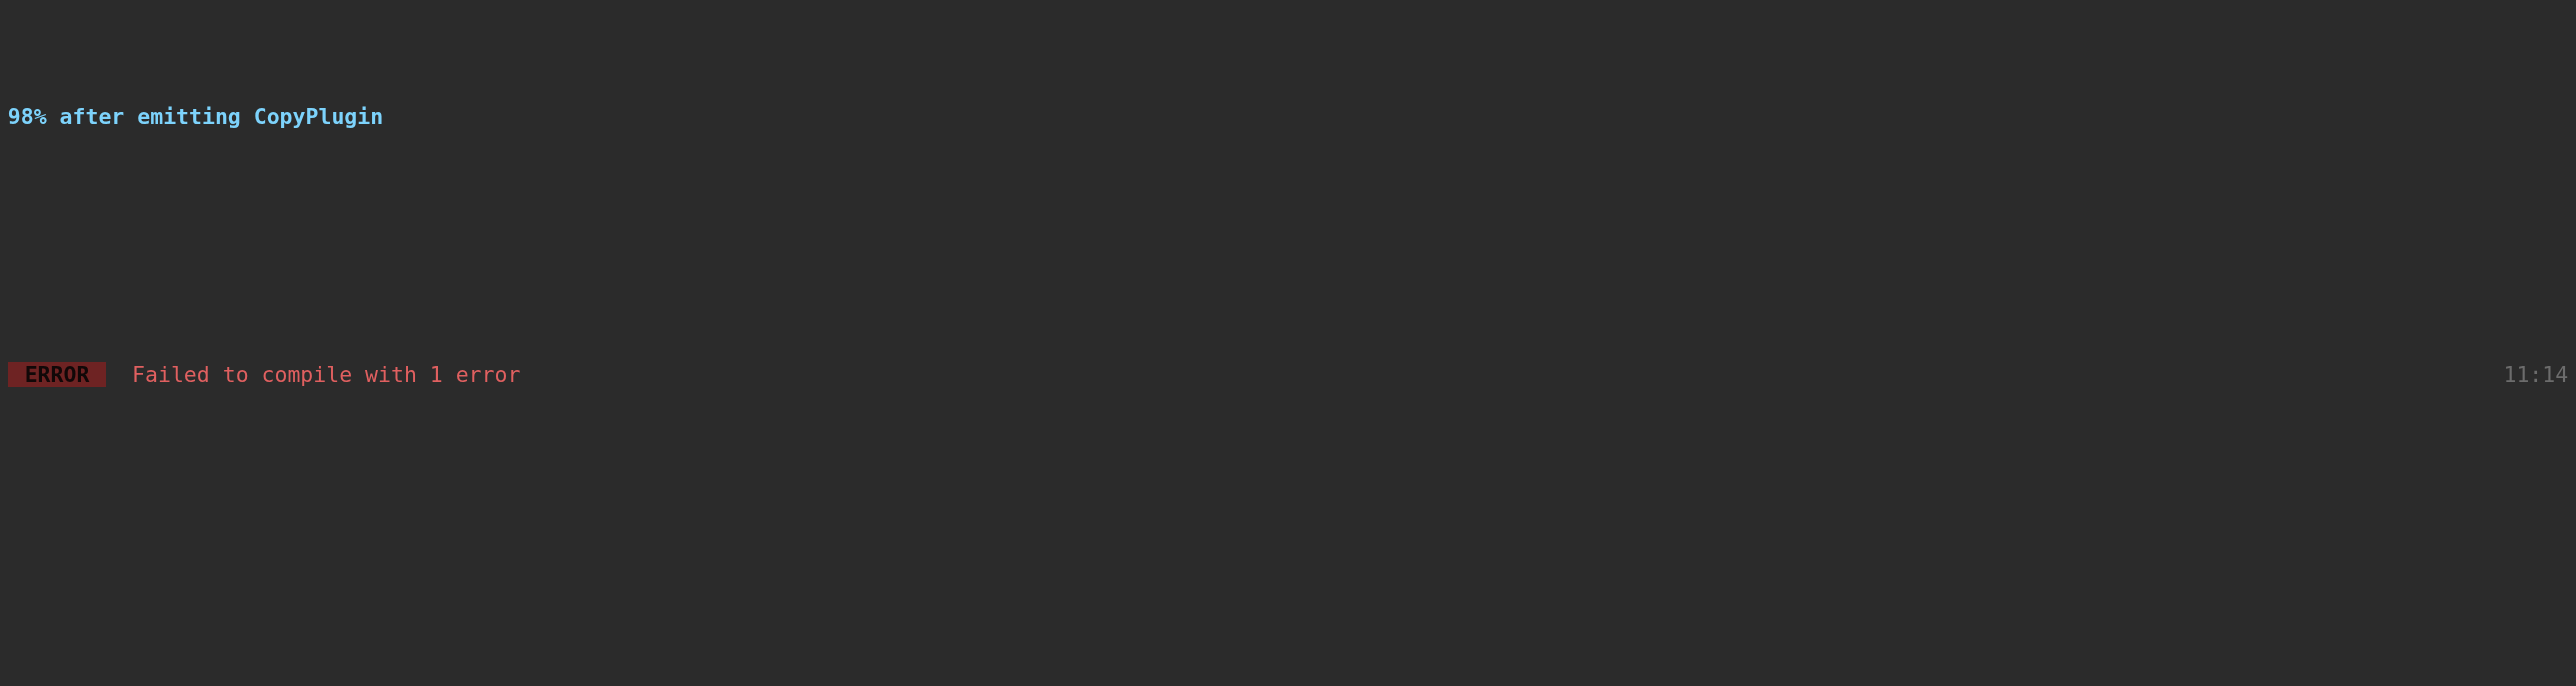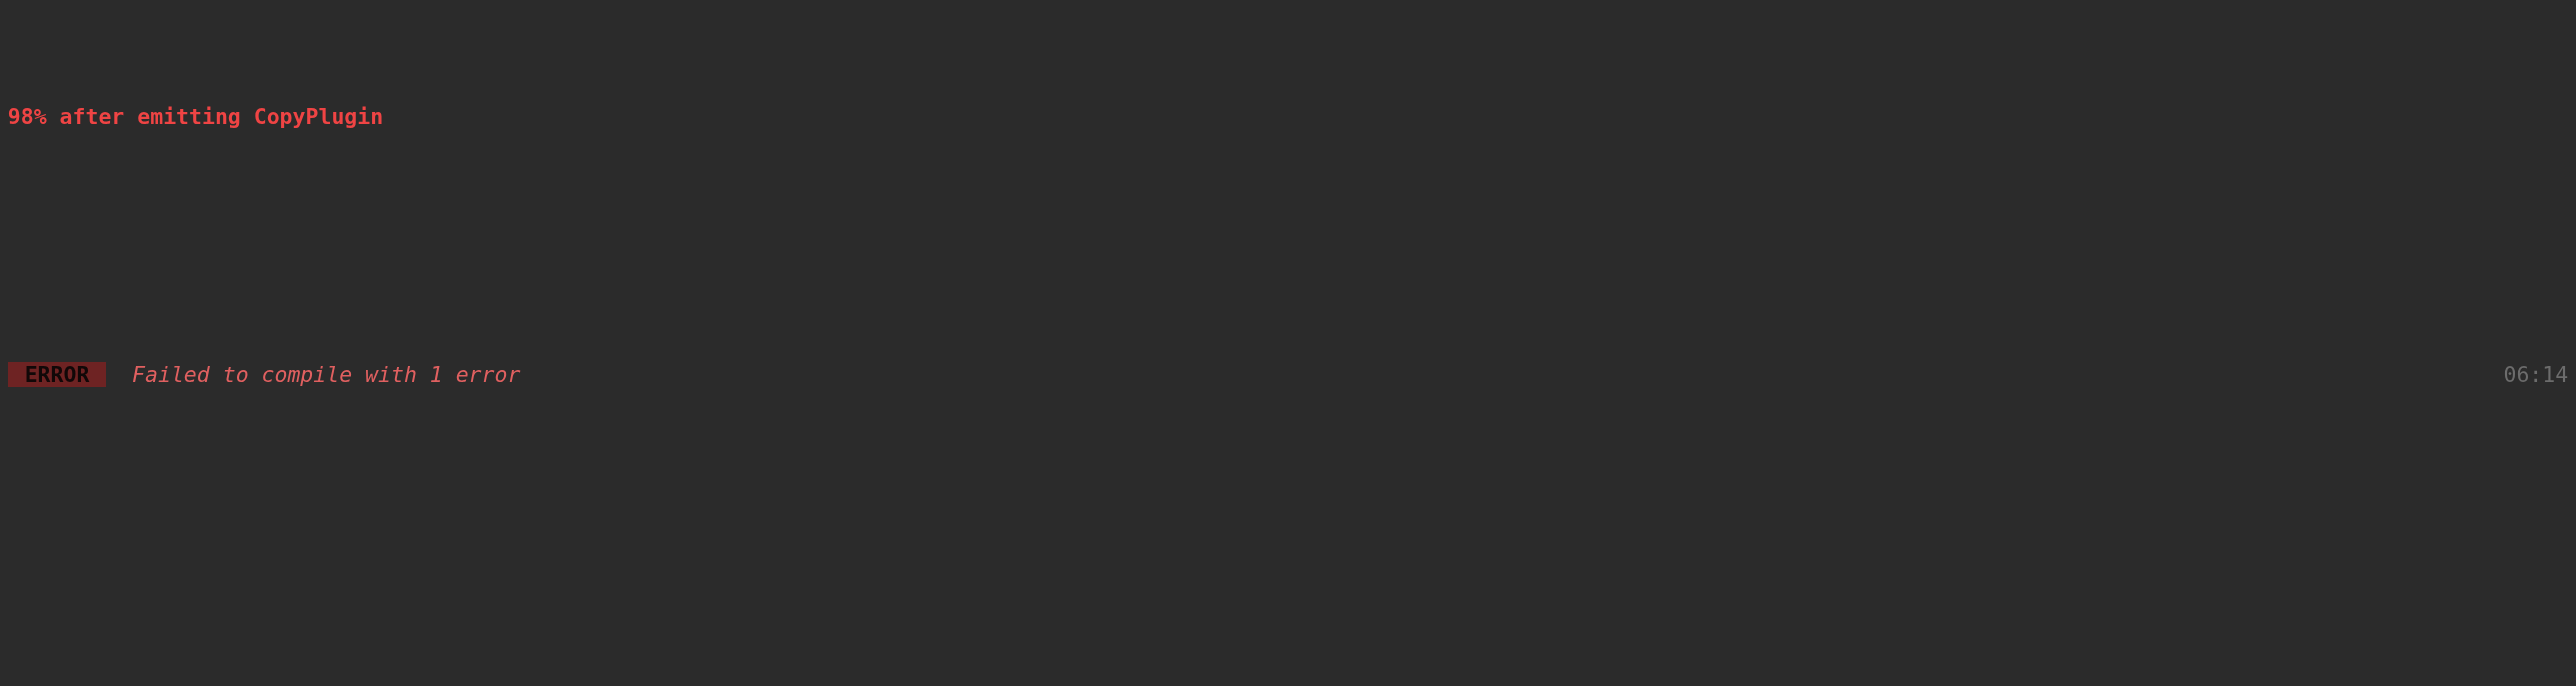--- a/index.html
+++ b/index.html
@@ -10,37 +10,36 @@
     font-family: "Menlo", "Monaco", "Consolas", monospace;
     font-size: 21.5px;
     line-height: 1.5;
     width: 2576px;
   }
   .terminal {
     padding: 3.9px 7.8px 3.9px 7.8px;
     white-space: pre;
   }
   .bold-white {
-    color: #ef4444;
+    color: #7dd3fc;
     font-weight: 600;
   }
   .badge-error {
     background: #6e2323;
     color: #110808;
     font-weight: 600;
     padding: 0 3.9px;
   }
   .badge-error-lower {
     background: #6e2323;
     color: #d06060;
     padding: 0 3.9px;
   }
   .red-text {
     color: #e06060;
-    font-style: italic;
   }
   .dim {
     color: #6c6c6c;
   }
   .row {
     display: flex;
     justify-content: space-between;
     align-items: baseline;
   }
   .line {
@@ -51,21 +50,21 @@
 <body>
 
 <div class="terminal">
 
   <div class="line bold-white">98% after emitting CopyPlugin</div>
 
   <div class="line"> </div>
 
   <div class="row line">
     <span><span class="badge-error"> ERROR </span><span>  </span><span class="red-text">Failed to compile with 1 error</span></span>
-    <span class="dim">06:14</span>
+    <span class="dim">11:14</span>
   </div>
 
   <div class="line"> </div>
 
 
   
 
   
 
   

